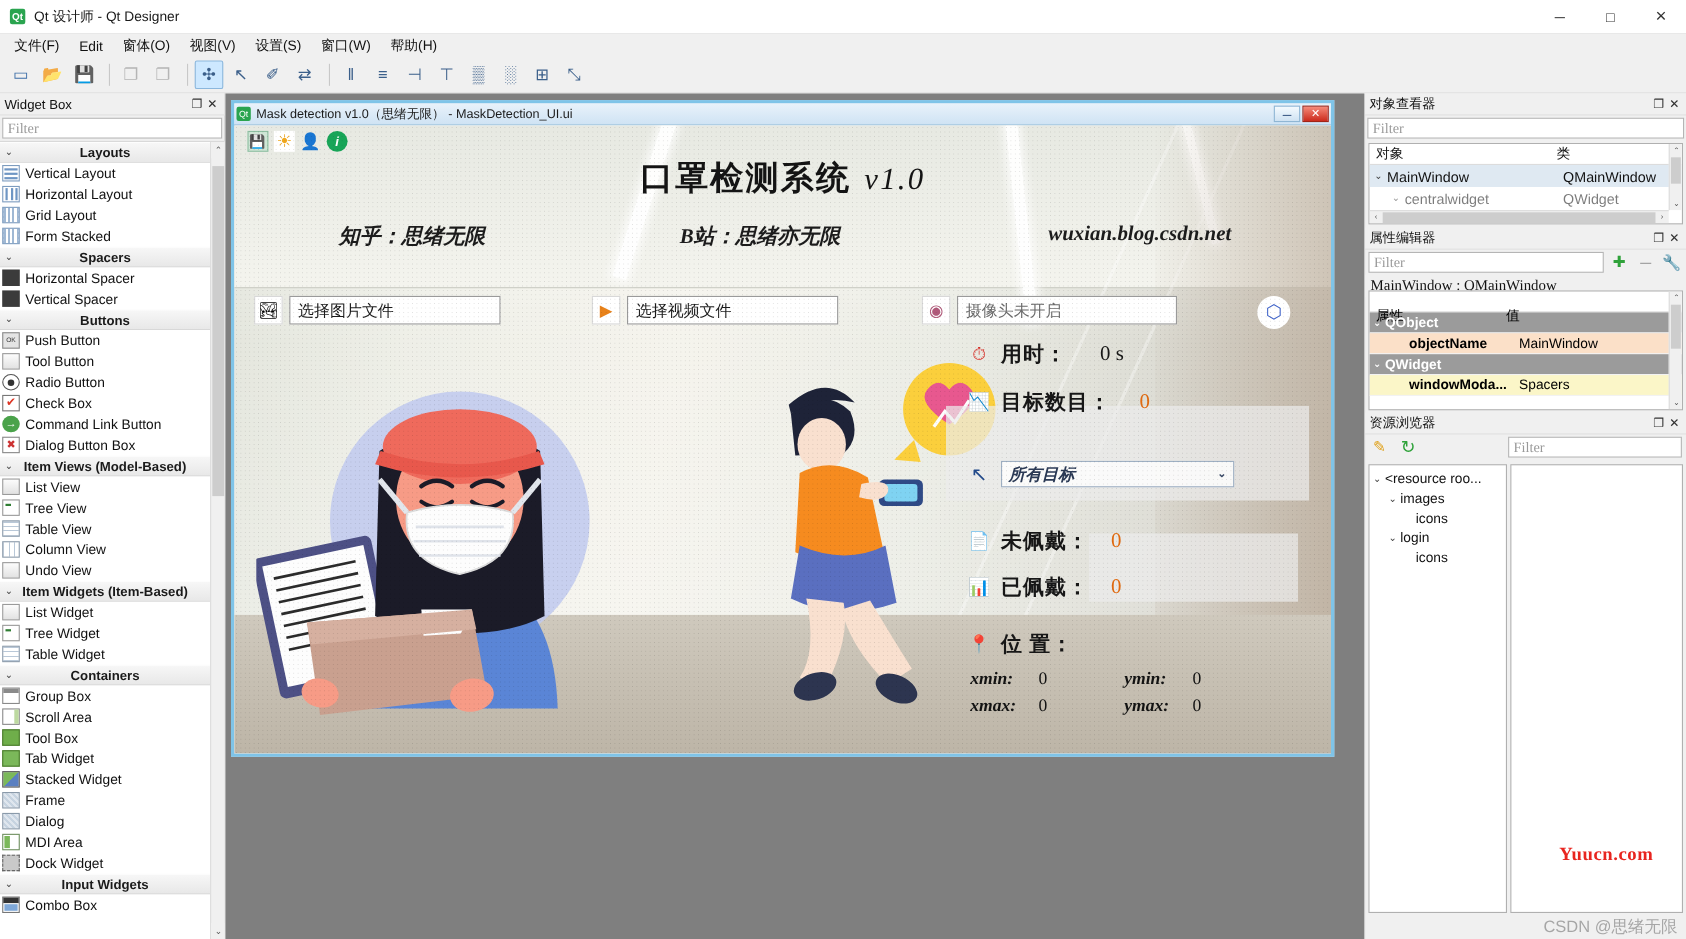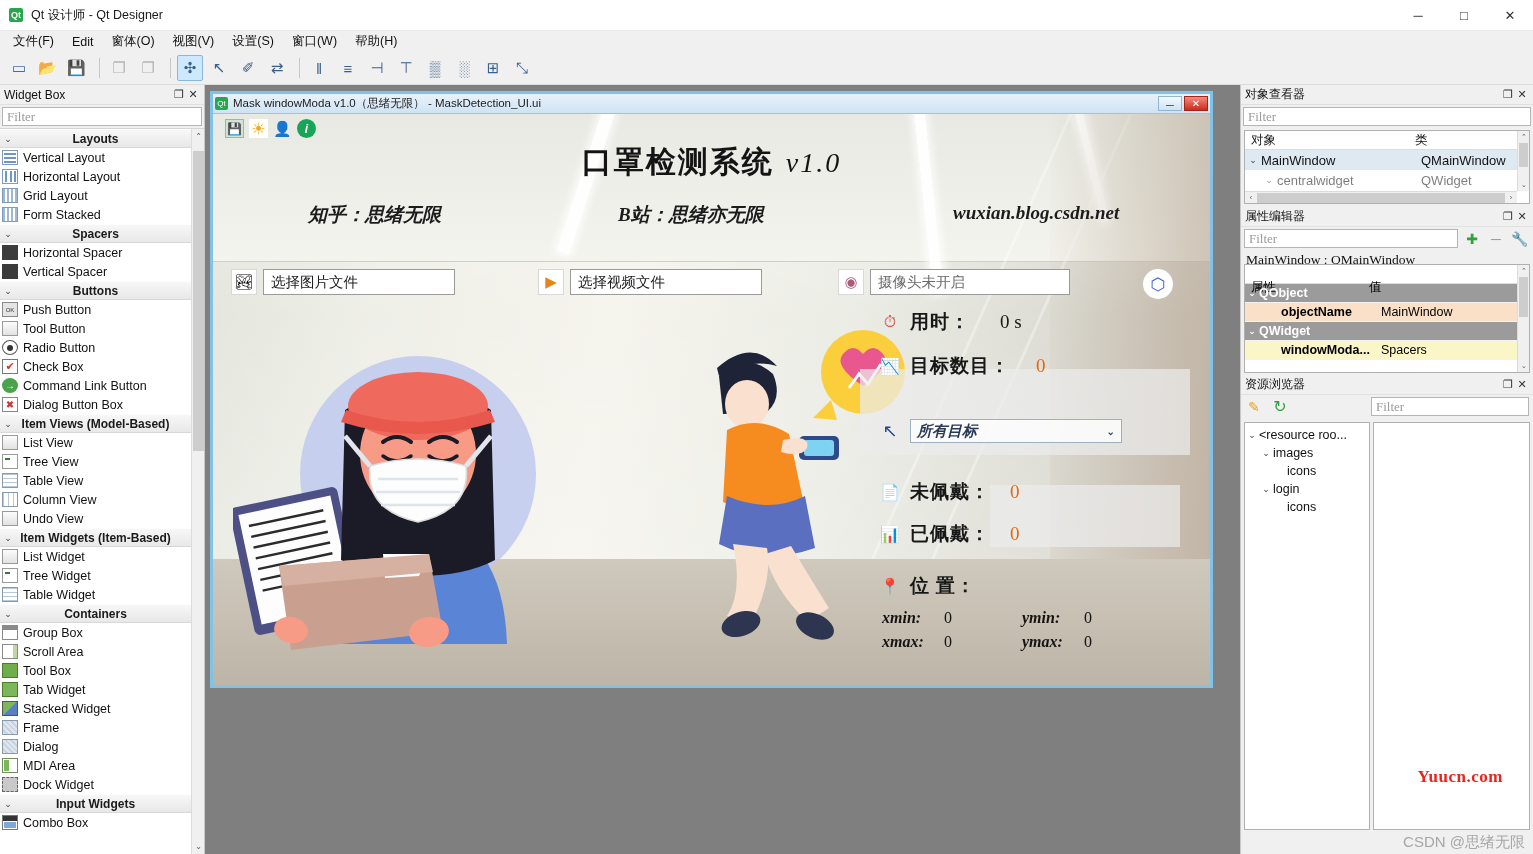--- a/index.html
+++ b/index.html
@@ -552,21 +552,21 @@
         <div class="wb-thumb"></div>
         <div class="wb-arrow down">⌄</div>
       </div>
     </div>
   </div>
 
   <div id="designarea">
     <div id="formwin">
       <div class="form-tb">
         <div class="form-tb-ic">Qt</div>
-        <div class="form-tb-title">Mask windowModa v1.0（思绪无限） - MaskDetection_UI.ui</div>
+        <div class="form-tb-title">Mask detection v1.0（思绪无限） - MaskDetection_UI.ui</div>
         <div class="form-tb-ctrls">
           <div class="fw-min">─</div>
           <div class="fw-close">✕</div>
         </div>
       </div>
 
       <div class="form-body">
         <div class="bg-photo">
           <div class="ceil"></div>
           <div class="lamp" style="left:390px;top:-6px;width:13px;height:150px;transform:rotate(18deg);"></div>

